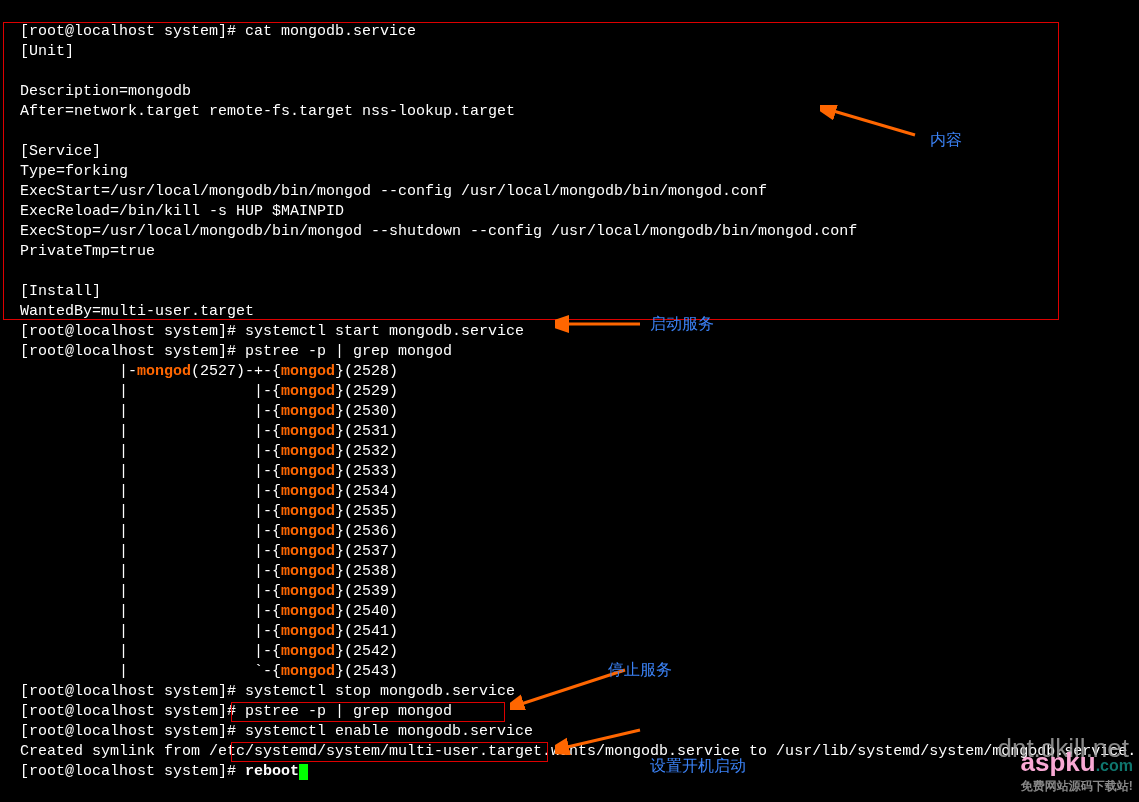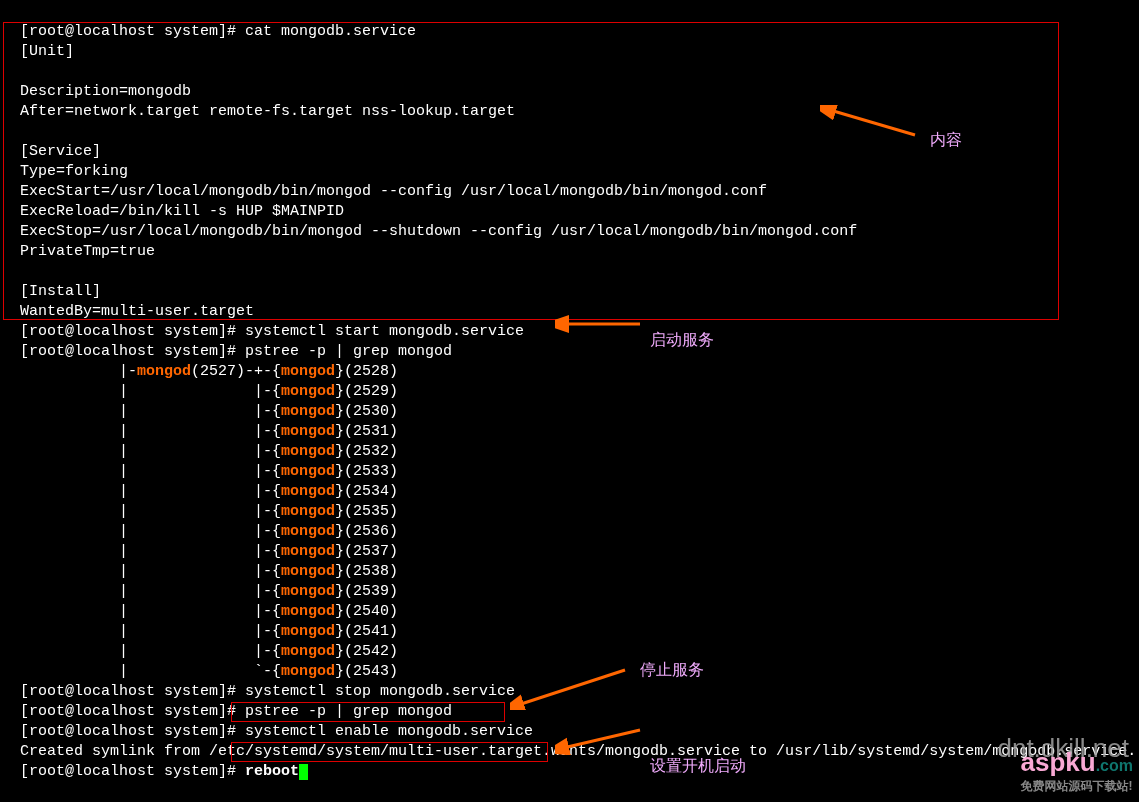--- a/index.html
+++ b/index.html
@@ -22,21 +22,21 @@
   .orange { color: #ff6600; font-weight: bold; }
   .bold-white { color: #fff; font-weight: bold; }
   .red-box {
     border: 1px solid #d00;
     position: absolute;
     pointer-events: none;
   }
   .arrow-svg { position:absolute; pointer-events:none; }
   .anno-label {
     position: absolute;
-    color: #f0abfc;
+    color: #3b82f6;
     font-family: "SimSun","Microsoft YaHei",sans-serif;
     font-size: 16px;
   }
   .cursor {
     display: inline-block;
     width: 9px;
     height: 16px;
     background: #00ff00;
     vertical-align: text-bottom;
   }
@@ -50,21 +50,21 @@
   }
   .watermark2 {
     position:absolute;
     right:6px; bottom:6px;
     font-family:Arial,sans-serif;
     font-size:26px;
     font-weight:bold;
   }
   .watermark2 .aspku-a { color:#f9a8d4; }
   .watermark2 .aspku-com { color:#0f766e; font-size:16px; }
-  .watermark2 .aspku-sub { color:#888; font-size:12px; display:block; text-align:left; }
+  .watermark2 .aspku-sub { color:#888; font-size:12px; display:block; text-align:center; }
 </style>
 </head>
 <body>
 
 <div class="terminal">
 <span>[root@localhost system]# </span><span>cat mongodb.service</span>
 <span>[Unit]</span>
 <span></span>
 <span>Description=mongodb</span>
 <span>After=network.target remote-fs.target nss-lookup.target</span>
@@ -118,31 +118,31 @@
 <div class="anno-label" style="left:930px; top:130px;">内容</div>
 
 <svg class="arrow-svg" style="left:555px; top:314px;" width="90" height="20">
   <defs>
       <marker id="ah2" markerWidth="10" markerHeight="10" refX="2" refY="3" orient="auto">
         <path d="M0,0 L0,6 L9,3 z" fill="#ff6600"></path>
       </marker>
     </defs>
   <line x1="85" y1="10" x2="8" y2="10" stroke="#ff6600" stroke-width="3" marker-end="url(#ah2)"></line>
 </svg>
-<div class="anno-label" style="left:650px; top:314px;margin-top:16px;">启动服务</div>
+<div class="anno-label" style="left:650px; top:314px;">启动服务</div>
 
 <svg class="arrow-svg" style="left:510px; top:660px;" width="120" height="50">
   <defs>
       <marker id="ah3" markerWidth="10" markerHeight="10" refX="2" refY="3" orient="auto">
         <path d="M0,0 L0,6 L9,3 z" fill="#ff6600"></path>
       </marker>
     </defs>
   <line x1="115" y1="10" x2="8" y2="45" stroke="#ff6600" stroke-width="3" marker-end="url(#ah3)"></line>
 </svg>
-<div class="anno-label" style="left:640px; top:660px;">停止服务</div>
+<div class="anno-label" style="left:608px; top:660px;">停止服务</div>
 
 <svg class="arrow-svg" style="left:555px; top:720px;" width="90" height="35">
   <defs>
       <marker id="ah4" markerWidth="10" markerHeight="10" refX="2" refY="3" orient="auto">
         <path d="M0,0 L0,6 L9,3 z" fill="#ff6600"></path>
       </marker>
     </defs>
   <line x1="85" y1="10" x2="8" y2="28" stroke="#ff6600" stroke-width="3" marker-end="url(#ah4)"></line>
 </svg>
 <div class="anno-label" style="left:650px; top:756px;">设置开机启动</div>

